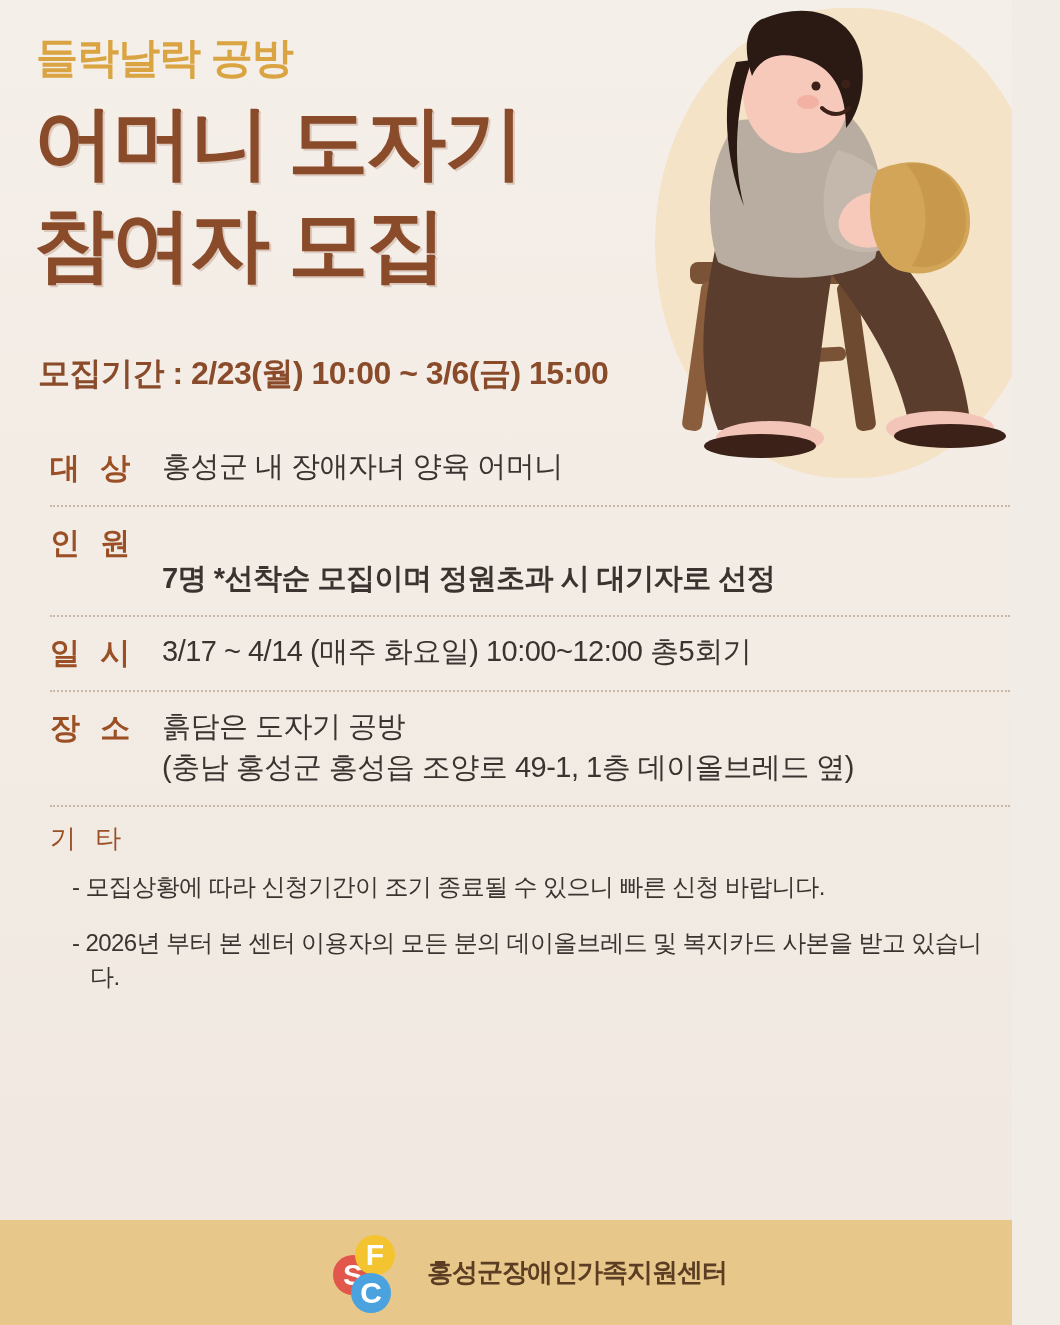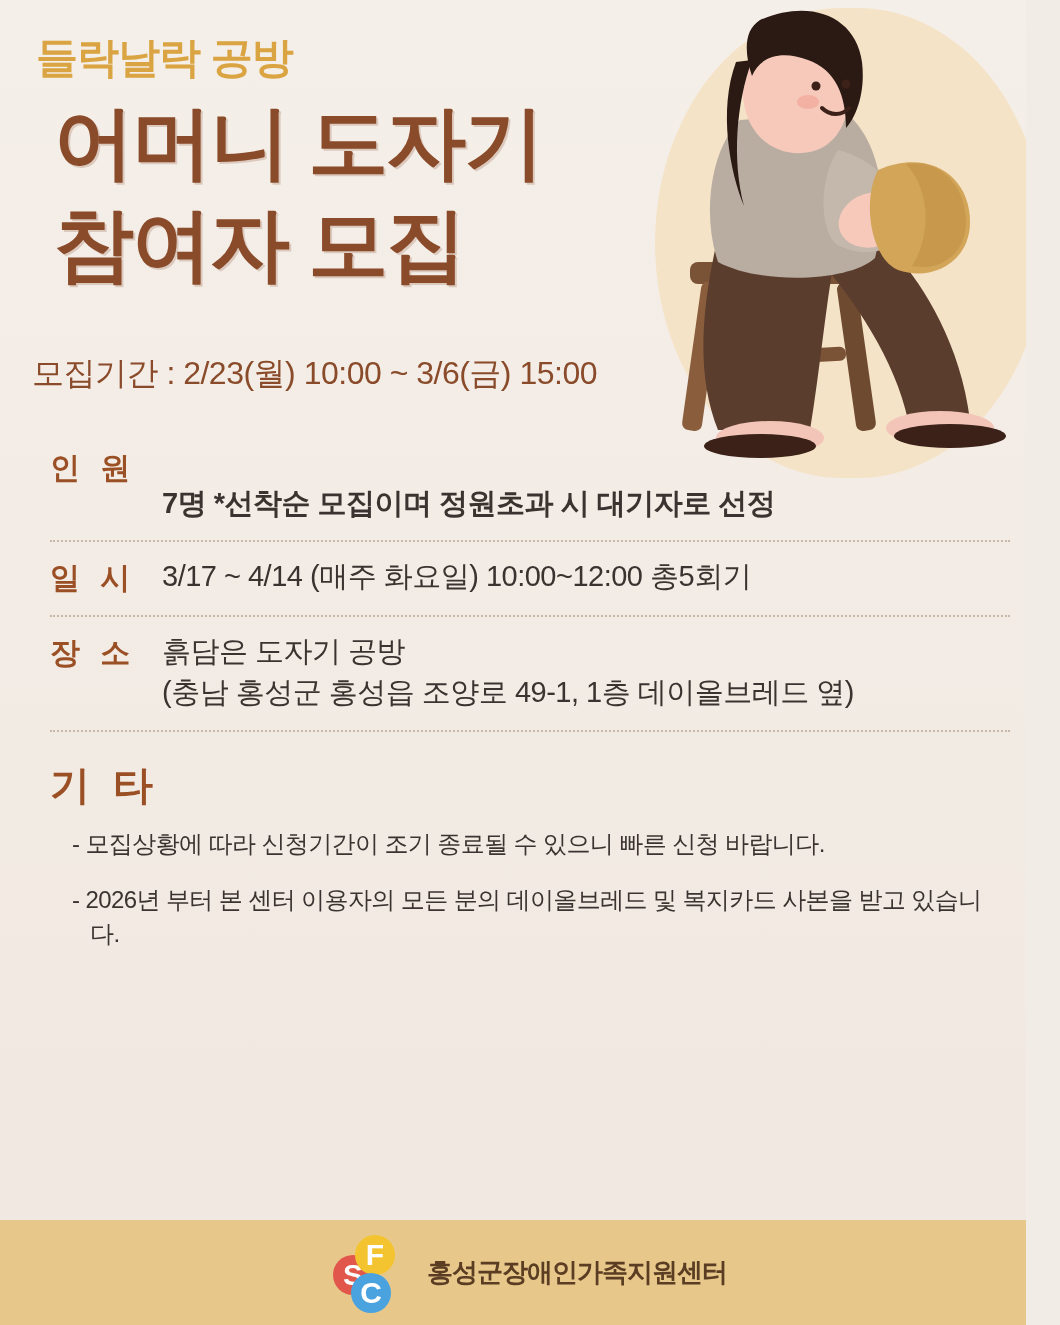--- a/index.html
+++ b/index.html
@@ -13,21 +13,20 @@
     font-family: "Liberation Sans", sans-serif;
     overflow: hidden;
     position: relative;
   }
   .poster {
     position: relative;
     width: 1012px;
     height: 1325px;
     background: linear-gradient(180deg, #f5efe9 0%, #f2ebe4 60%, #efe7e0 100%);
     overflow: hidden;
-    padding-left: 14px;
   }
 
   
   .hero-blob {
     position: absolute;
     top: 8px;
     left: 655px;
     width: 390px;
     height: 470px;
     background: #f5e3c8;
@@ -54,29 +53,28 @@
   .title {
     position: absolute;
     left: 34px;
     top: 92px;
     font-size: 80px;
     line-height: 1.28;
     font-weight: bold;
     color: #8a4b2a;
     letter-spacing: -2px;
     text-shadow: 2px 2px 0 rgba(138,75,42,0.22);
-    margin-left: 20px;
   }
   .title span { display: block; }
   .period {
     position: absolute;
-    left: 32px;
+    left: 38px;
     top: 352px;
     font-size: 32px;
-    font-weight: normal;
+    font-weight: bold;
     color: #8a4b2a;
     letter-spacing: -0.5px;
   }
 
   
   .info {
     position: absolute;
     left: 50px;
     top: 432px;
     width: 960px;
@@ -104,26 +102,25 @@
     line-height: 1.42;
     letter-spacing: -0.5px;
   }
   .value.bold { font-weight: bold; margin-top: 37px; }
   .value-line { display: block; }
 
   .etc-row {
     padding-top: 14px;
   }
   .etc-label {
-    font-size: 40px;
-    font-weight: bold;
+    font-size: 26px;
+    font-weight: normal;
     color: #9a4f24;
     letter-spacing: 6px;
     margin-bottom: 14px;
-    margin-top: 12px;
   }
   .etc-item {
     font-size: 24px;
     color: #3a3330;
     line-height: 1.42;
     letter-spacing: -0.6px;
     margin: 0 0 22px 22px;
     text-indent: -18px;
     padding-left: 18px;
   }
@@ -217,20 +214,24 @@
 
   <div class="kicker">들락날락 공방</div>
   <div class="title">
     <span>어머니 도자기</span>
     <span>참여자 모집</span>
   </div>
   <div class="period">모집기간 : 2/23(월) 10:00 ~ 3/6(금) 15:00</div>
 
   <div class="info">
 
+    <div class="row">
+      <div class="label">대 상</div>
+      <div class="value">홍성군 내 장애자녀 양육 어머니</div>
+    </div>
 
     <div class="row">
       <div class="label">인 원</div>
       <div class="value bold">7명 *선착순 모집이며 정원초과 시 대기자로 선정</div>
     </div>
 
     <div class="row">
       <div class="label">일 시</div>
       <div class="value">3/17 ~ 4/14 (매주 화요일) 10:00~12:00 총5회기</div>
     </div>

